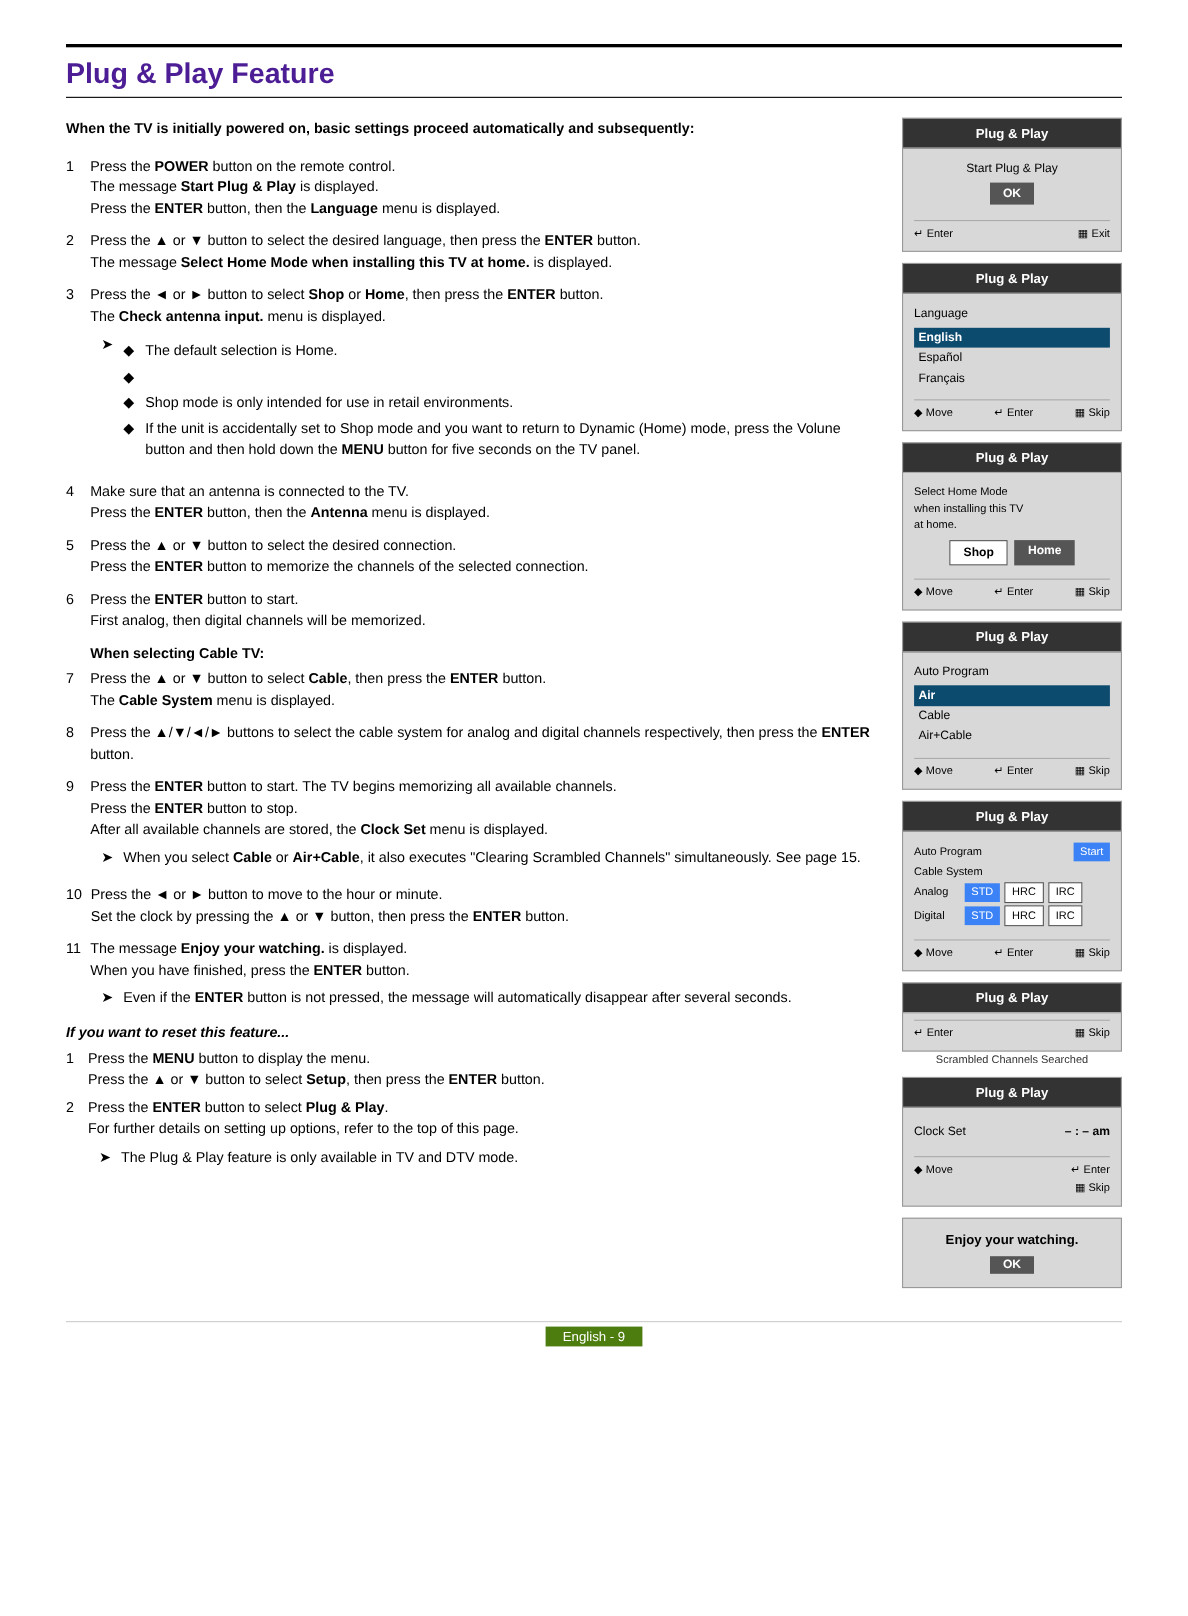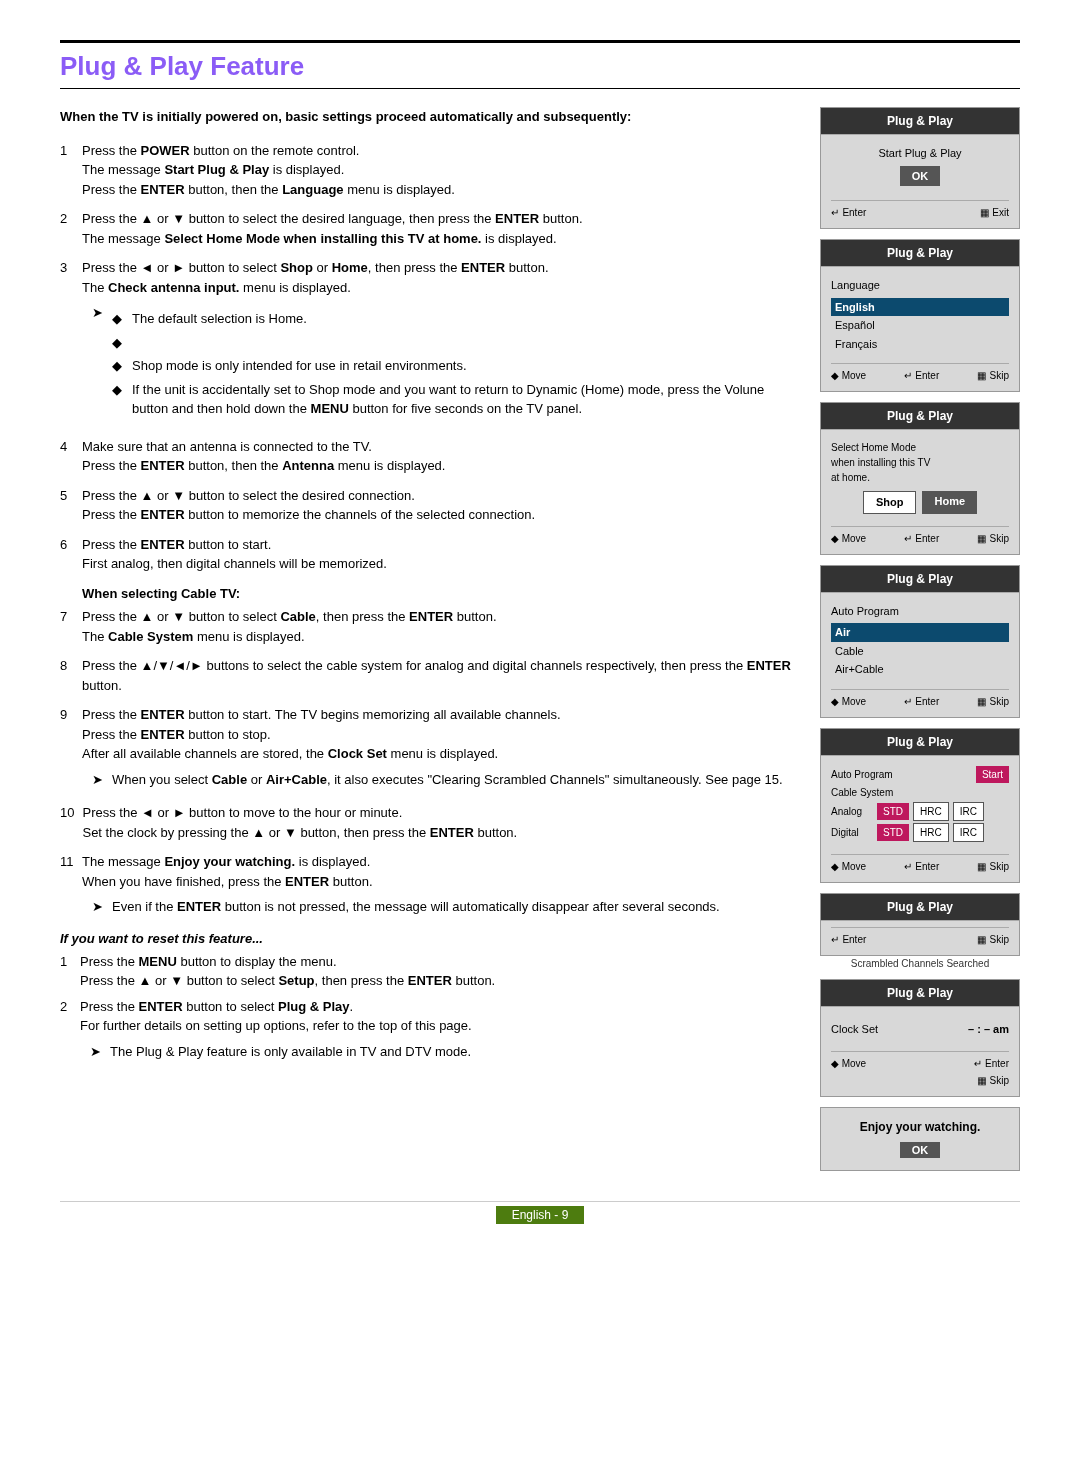--- a/index.html
+++ b/index.html
@@ -15,21 +15,21 @@
 
     .page-header {
       border-top: 3px solid #000;
       border-bottom: 1px solid #000;
       margin-bottom: 18px;
       padding: 8px 0 6px 0;
     }
     .page-header h1 {
       font-size: 26px;
       font-weight: bold;
-      color: #8b5cf6;
+      color: #4c1d95;
     }
 
     .content-wrapper {
       display: flex;
       gap: 24px;
     }
 
     .left-col {
       flex: 1;
       min-width: 0;
@@ -203,21 +203,21 @@
 
     
     .cable-row {
       display: flex;
       align-items: center;
       gap: 4px;
       margin-bottom: 2px;
       font-size: 11px;
     }
     .small-btn {
-      background: #be185d;
+      background: #3b82f6;
       color: #fff;
       padding: 1px 6px;
       font-size: 10px;
       min-width: 28px;
       text-align: center;
       display: inline-block;
     }
     .small-btn-outline {
       background: #fff;
       color: #000;

